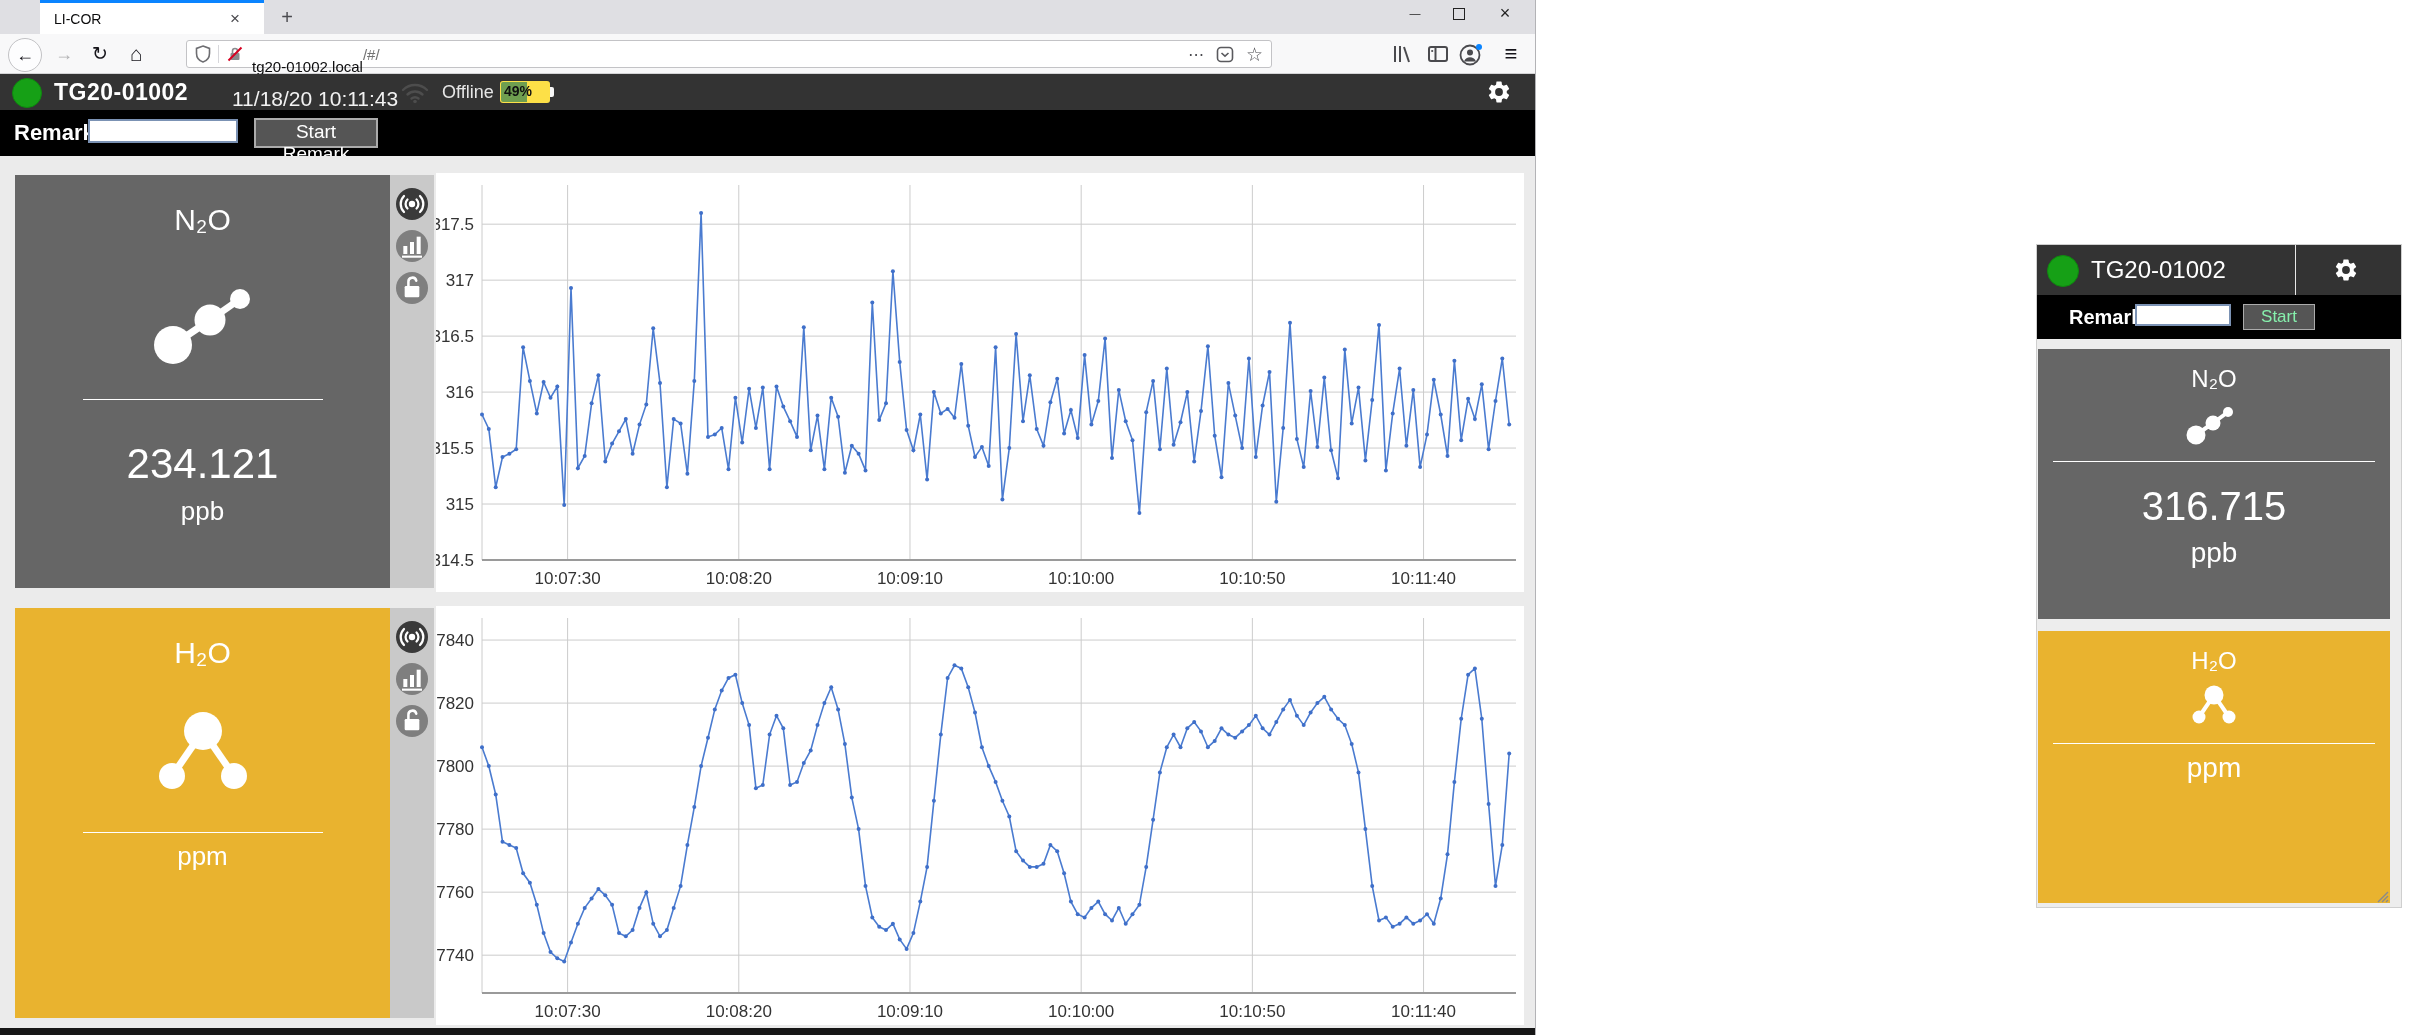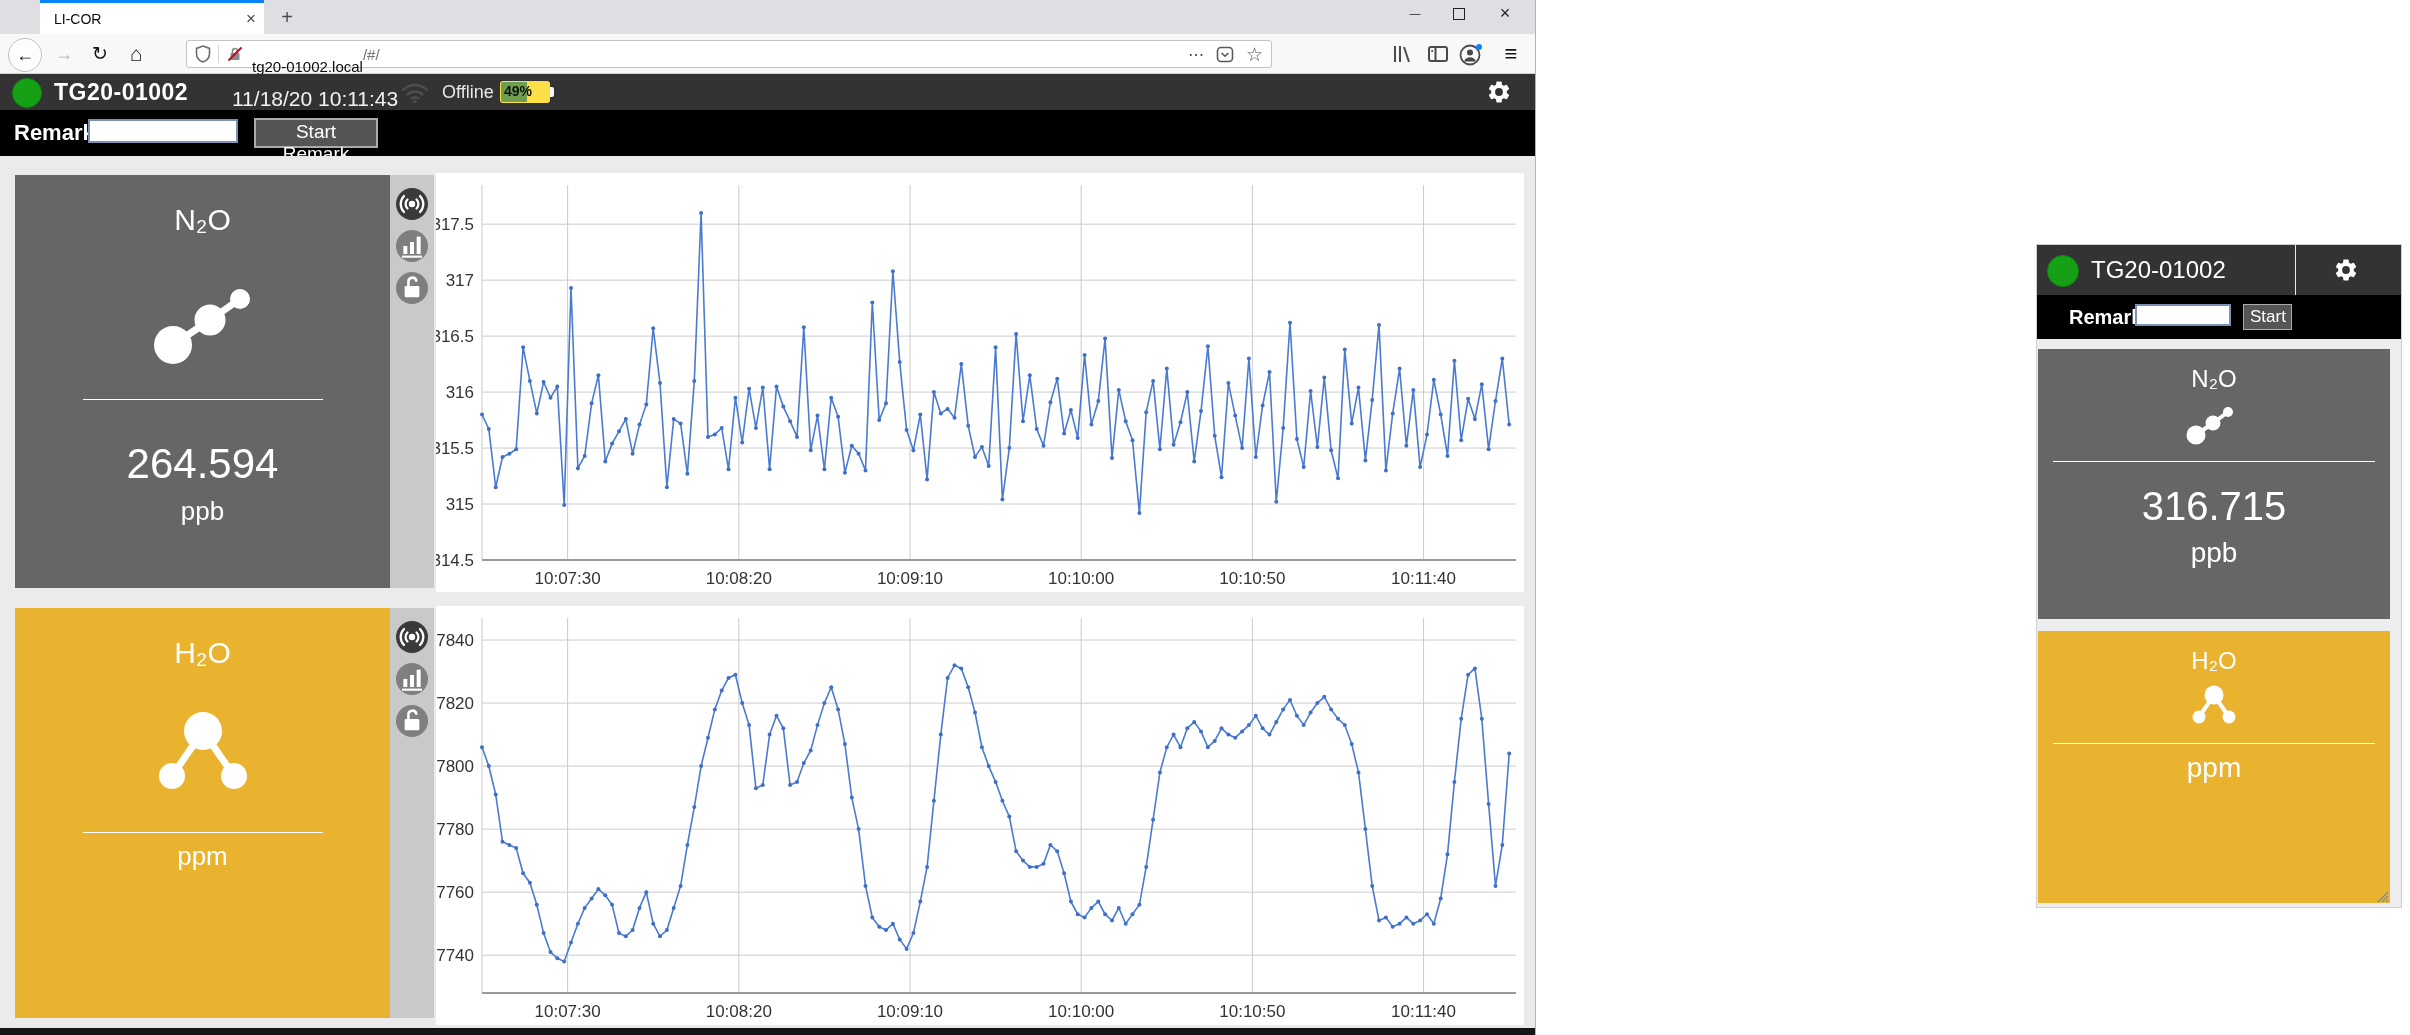--- a/index.html
+++ b/index.html
@@ -3,21 +3,21 @@
 <meta charset="utf-8">
 <style>
   html,body{margin:0;padding:0;}
   body{width:2410px;height:1035px;position:relative;background:#ffffff;
        font-family:"Liberation Sans","DejaVu Sans",sans-serif;overflow:hidden;}
   .abs{position:absolute;}
   
   #bwin{left:0;top:0;width:1535px;height:1035px;background:#e1e1e4;border-right:1px solid #b3b3b6;}
   #titlebar{left:0;top:0;width:100%;height:34px;background:#dfdfe3;}
   .tab{left:40px;top:0;width:224px;height:34px;background:#ffffff;border-top:3px solid #0a84ff;
-       box-sizing:border-box;display:flex;align-items:center;padding:0 4px 0 14px;}
+       box-sizing:border-box;display:flex;align-items:center;padding:0 20px 0 14px;}
   .tab-title{font-size:14px;color:#0c0c0d;flex:1;}
   .tab-close{font-size:17px;color:#4a4a4f;padding:0 4px;cursor:default;}
   .newtab{left:272px;top:4px;width:30px;height:26px;text-align:center;line-height:26px;font-size:20px;color:#4a4a4f;}
   .winbtn{top:0;width:38px;height:26px;text-align:center;line-height:26px;font-size:15px;color:#222;}
   #btn-min{left:1396px;} #btn-max{left:1440px;} #btn-close{left:1486px;}
   .maxbox{display:inline-block;width:10px;height:10px;border:1px solid #222;margin-top:8px;}
   #toolbar{left:0;top:34px;width:100%;height:40px;background:#f8f8f9;border-bottom:1px solid #d4d4d6;box-sizing:border-box;}
   .navbtn{top:38px;width:32px;height:32px;text-align:center;line-height:32px;font-size:18px;color:#15141a;}
   #nav-back{left:8px;border:1px solid #c2c2c5;border-radius:50%;background:#fdfdfe;}
   #nav-fwd{left:48px;color:#b1b1b3;}
@@ -72,21 +72,21 @@
   
   #widget{left:2036px;top:244px;width:366px;height:664px;background:#ededed;border:1px solid #cfcfcf;box-sizing:border-box;}
   #w-header{left:0;top:0;width:364px;height:50px;background:#333333;}
   #w-dot{left:10px;top:10px;width:30px;height:30px;}
   #w-devid{left:54px;top:0;height:50px;line-height:50px;font-size:24px;color:#ffffff;}
   #w-hdivider{left:258px;top:0;width:1px;height:50px;background:#e8e8e8;}
   #w-gear{left:296px;top:12px;width:26px;height:26px;}
   #w-remarkrow{left:0;top:50px;width:364px;height:44px;background:#000000;}
   #w-remark-label{left:32px;top:0;height:44px;line-height:44px;font-size:20px;font-weight:bold;color:#ffffff;}
   #w-remark-input{left:98px;top:9px;width:96px;height:22px;border:2px solid #7b92b4;background:#fff;font-size:15px;padding:0 3px;}
-  #w-remark-btn{left:206px;top:9px;width:49px;height:26px;background:#555555;border:1px solid #ababab;color:#ffffff;font-size:17px;
+  #w-remark-btn{left:206px;top:9px;width:72px;height:26px;background:#555555;border:1px solid #ababab;color:#86efac;font-size:17px;
                 font-family:"Liberation Sans","DejaVu Sans",sans-serif;}
   .w-panel{left:1px;width:352px;color:#fff;text-align:center;}
   #w-panel-n2o{top:104px;height:270px;background:#666666;}
   #w-panel-h2o{top:386px;height:272px;background:#e9b32f;}
   .w-gas-title{font-size:24px;margin-top:16px;}
   .w-divider{width:322px;height:1px;background:#ffffff;margin:14px auto 0 auto;}
   .w-value{font-size:40px;margin-top:22px;}
   .w-unit{font-size:28px;margin-top:8px;}
   #w-resize{left:338px;top:644px;width:14px;height:14px;}
   svg{display:block;}
@@ -209,21 +209,21 @@
       <svg class="molecule" width="150" height="110" viewBox="0 0 150 110">
         <g stroke="#ffffff" stroke-width="7">
             <line x1="45" y1="82" x2="82" y2="57"></line>
             <line x1="82" y1="57" x2="112" y2="36"></line>
           </g>
         <circle cx="45" cy="82" r="19" fill="#ffffff"></circle>
           <circle cx="82" cy="57" r="15.5" fill="#ffffff"></circle>
           <circle cx="112" cy="36" r="10" fill="#ffffff"></circle>
       </svg>
       <div class="gas-divider"></div>
-      <div class="gas-value">264.594</div>
+      <div class="gas-value">234.121</div>
       <div class="gas-unit">ppb</div>
     </div>
 
     <div class="abs iconstrip" id="strip-n2o">
       <div class="abs stripbtn sb1">
         <svg width="32" height="32" viewBox="0 0 24 24">
             <circle cx="12" cy="12" r="2.4" fill="#fff"></circle>
             <g fill="none" stroke="#fff" stroke-width="1.7" stroke-linecap="round">
               <path d="M8.6 8.6a4.8 4.8 0 0 0 0 6.8"></path>
               <path d="M6 6a8.5 8.5 0 0 0 0 12"></path>

